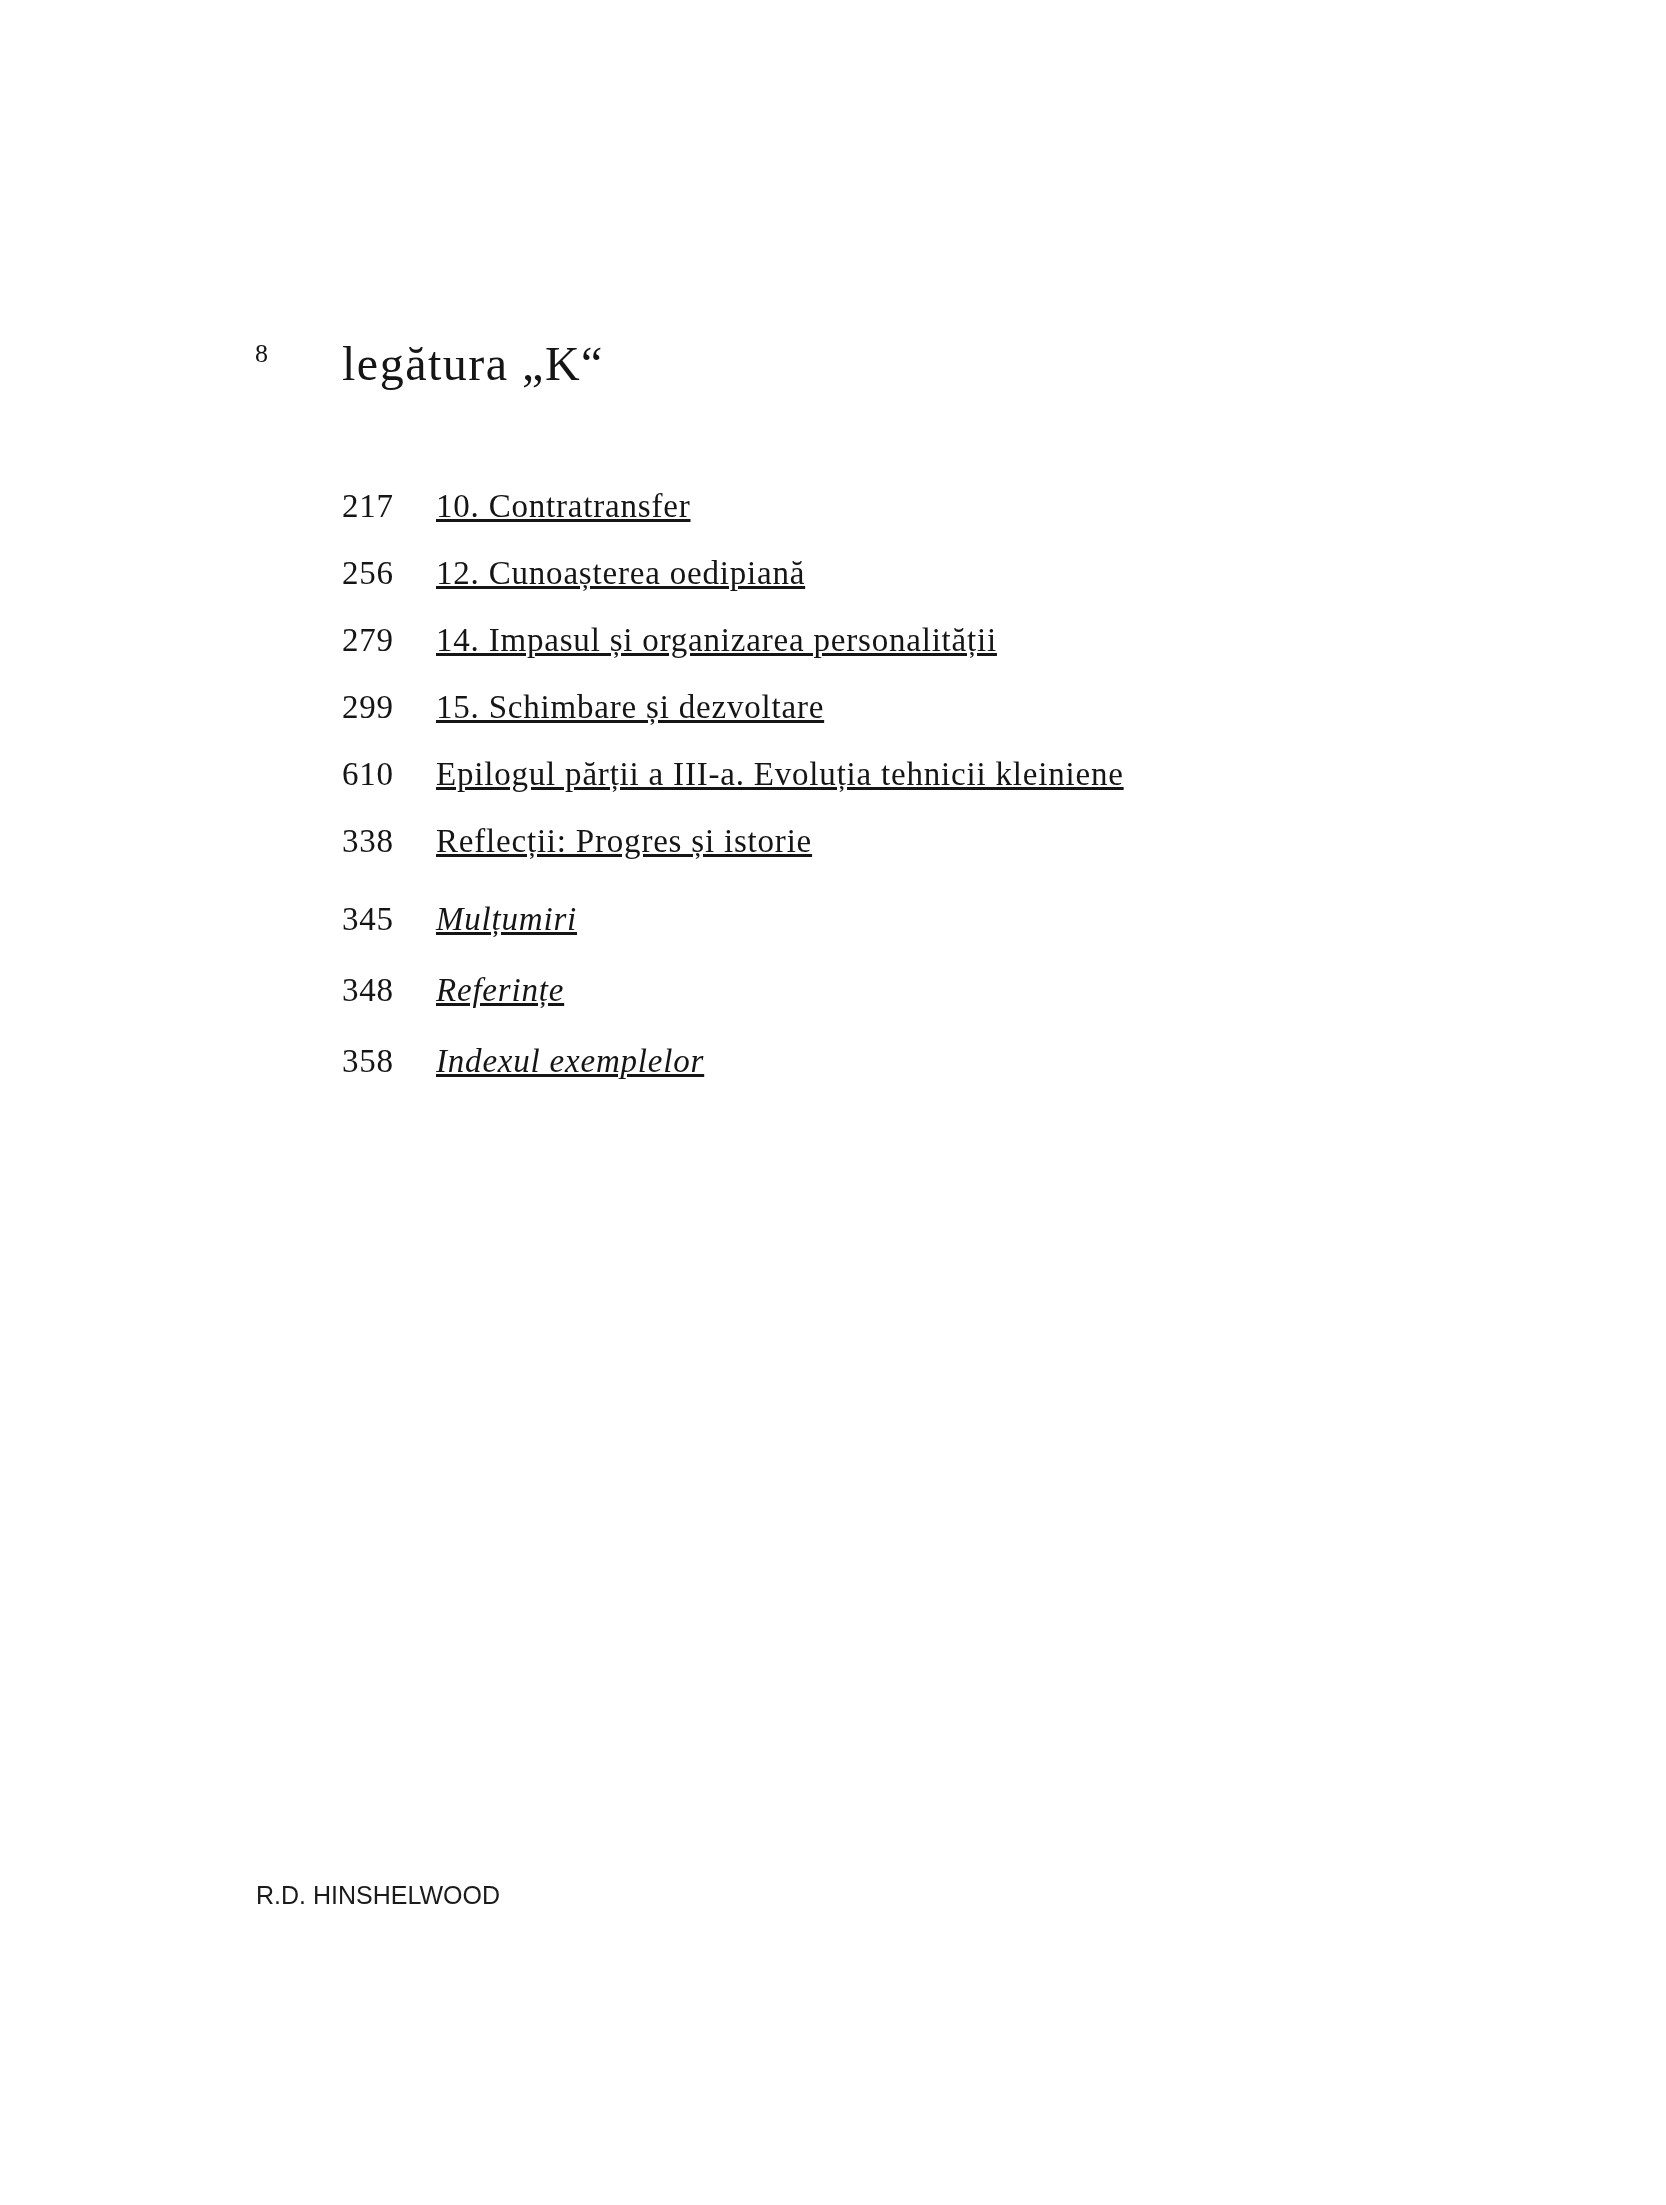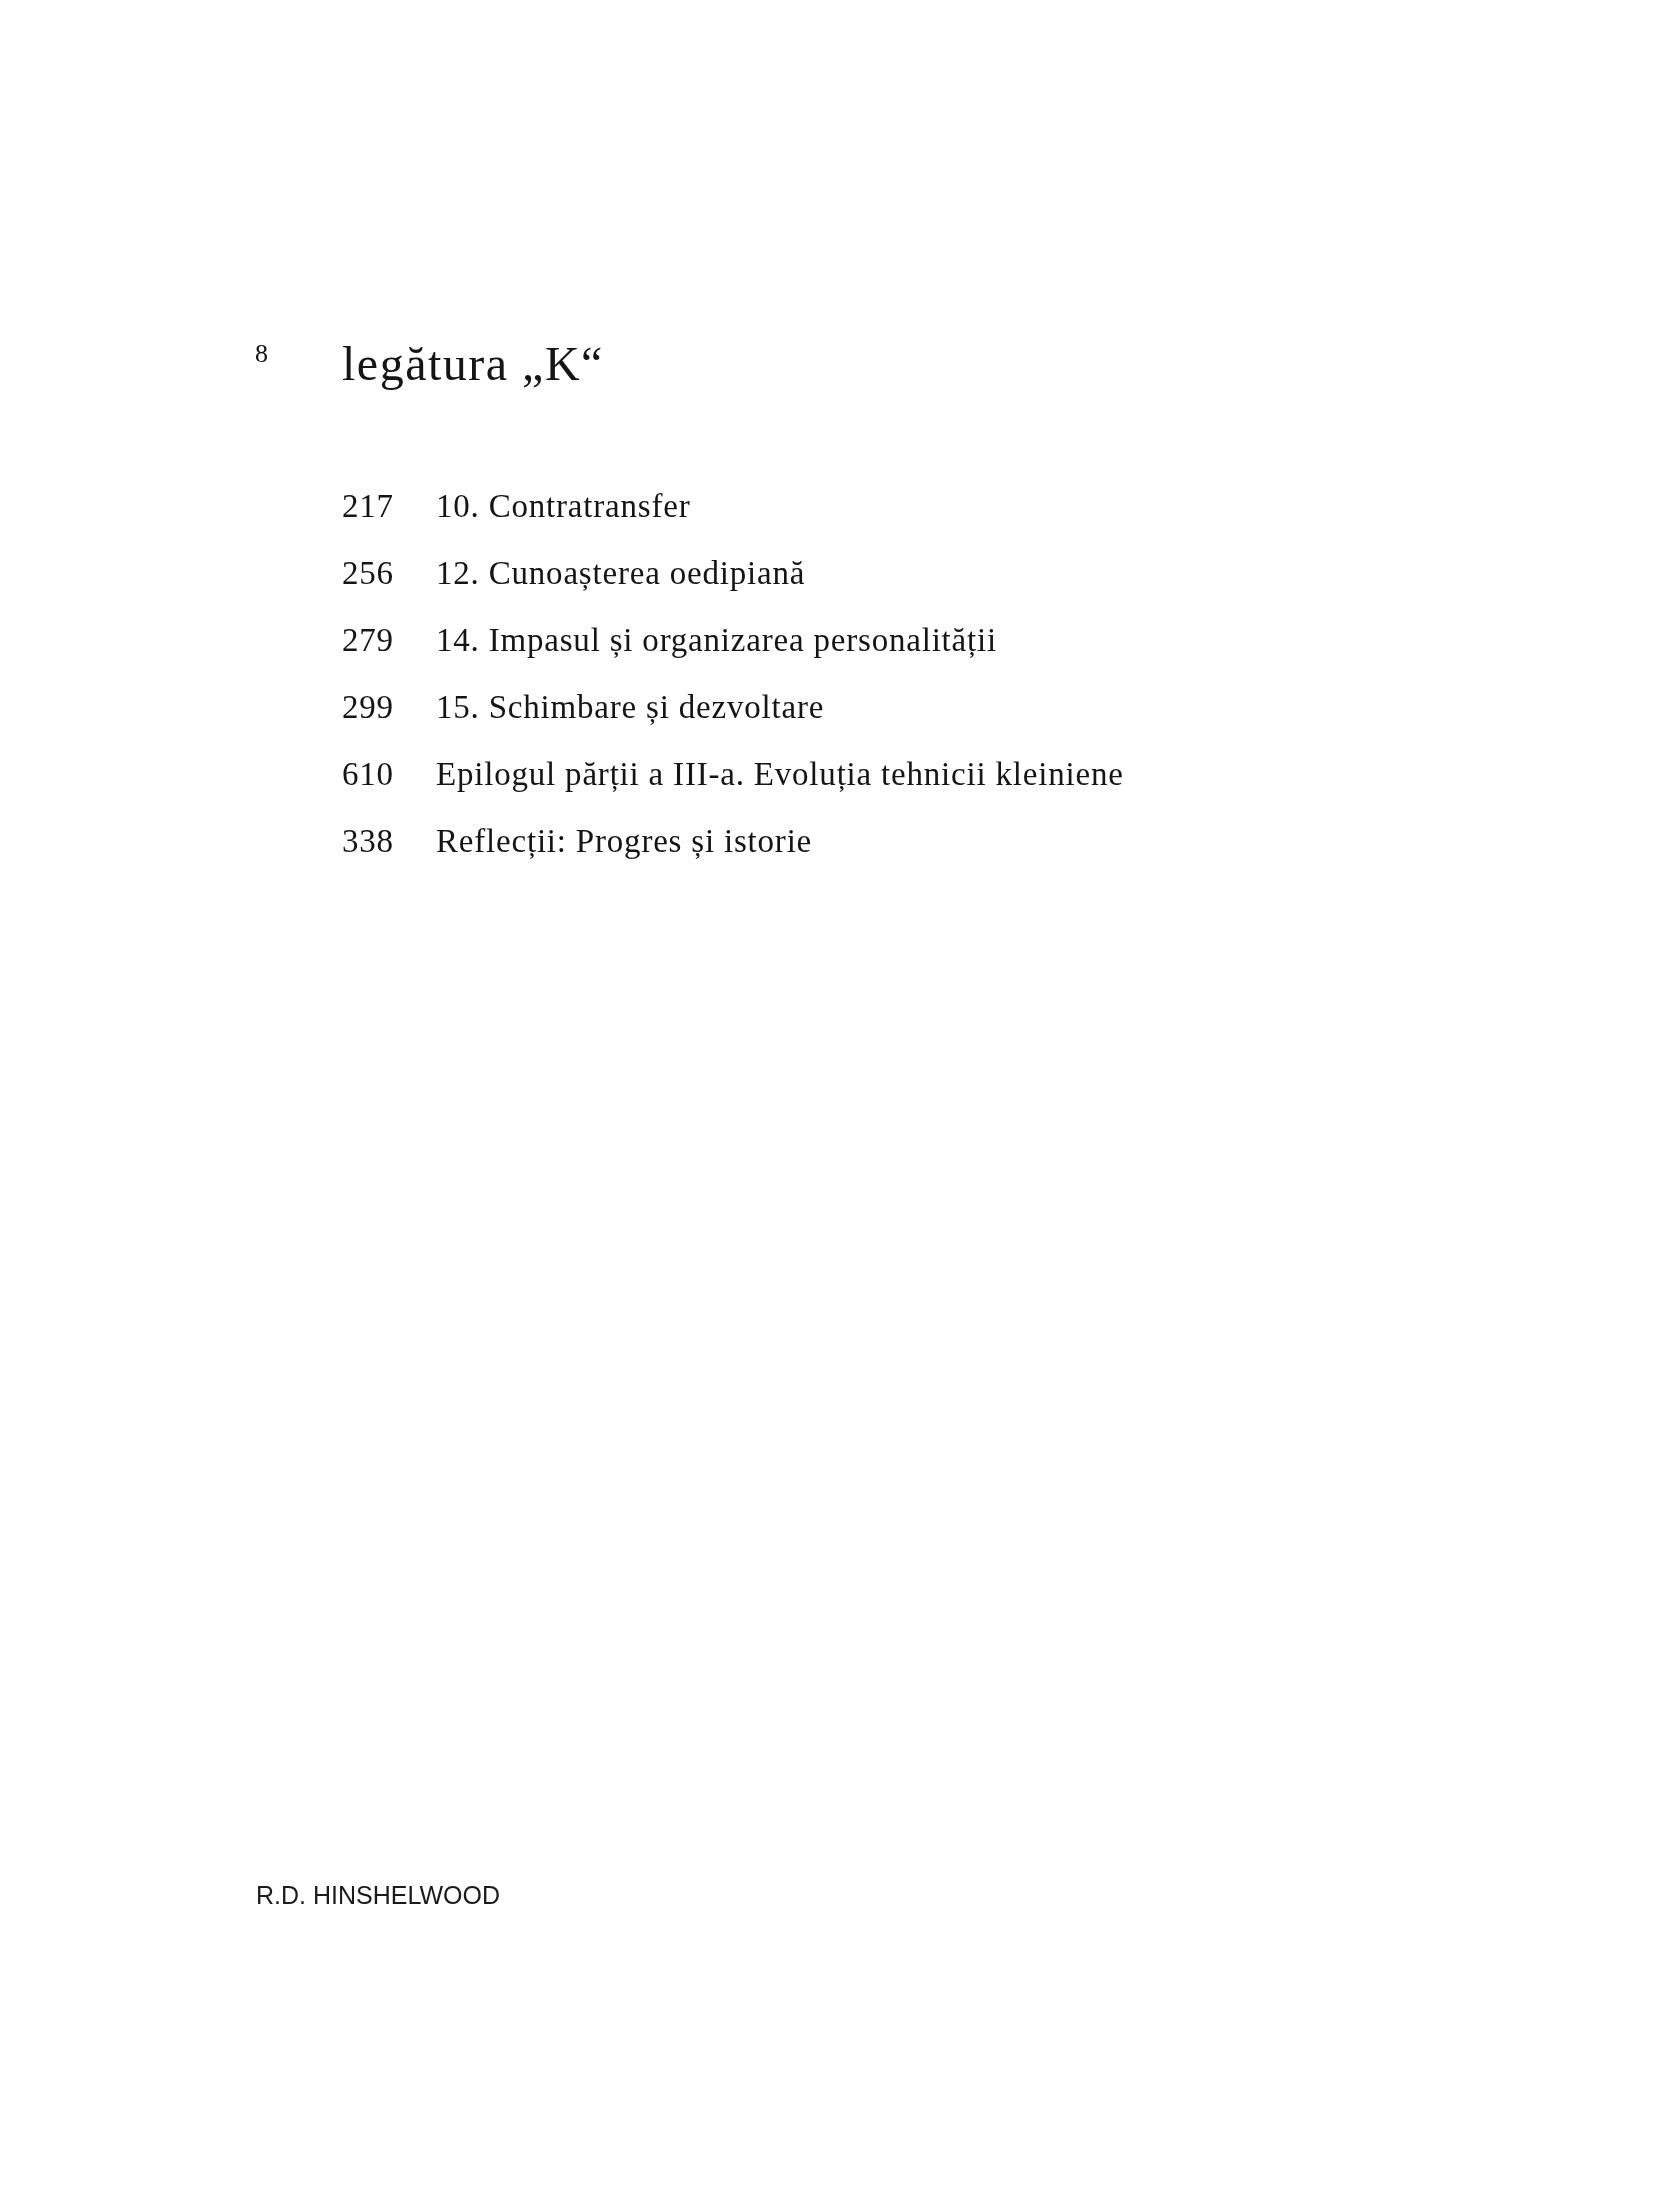--- a/index.html
+++ b/index.html
@@ -55,20 +55,21 @@
     font-size: 33px;
     letter-spacing: 0.8px;
     white-space: nowrap;
   }
   .toc-row .num {
     flex: 0 0 94px;
     width: 94px;
   }
   .toc-row .title {
     flex: 1 1 auto;
+    text-decoration: underline;
   }
   .backmatter {
     margin-top: 9px;
   }
   .backmatter .toc-row {
     line-height: 71px;
   }
   .backmatter .toc-row .title {
     font-style: italic;
   }
@@ -115,19 +116,33 @@
     </div>
     <div class="toc-row">
       <span class="num">610</span>
       <span class="title">Epilogul părții a III-a. Evoluția tehnicii kleiniene</span>
     </div>
     <div class="toc-row">
       <span class="num">338</span>
       <span class="title">Reflecții: Progres și istorie</span>
     </div>
 
+    <div class="backmatter">
+      <div class="toc-row">
+        <span class="num">345</span>
+        <span class="title">Mulțumiri</span>
+      </div>
+      <div class="toc-row">
+        <span class="num">348</span>
+        <span class="title">Referințe</span>
+      </div>
+      <div class="toc-row">
+        <span class="num">358</span>
+        <span class="title">Indexul exemplelor</span>
+      </div>
+    </div>
 
   </div>
 
   <div class="footer">R.D. HINSHELWOOD</div>
 
 </div>
 
 
 </body></html>

